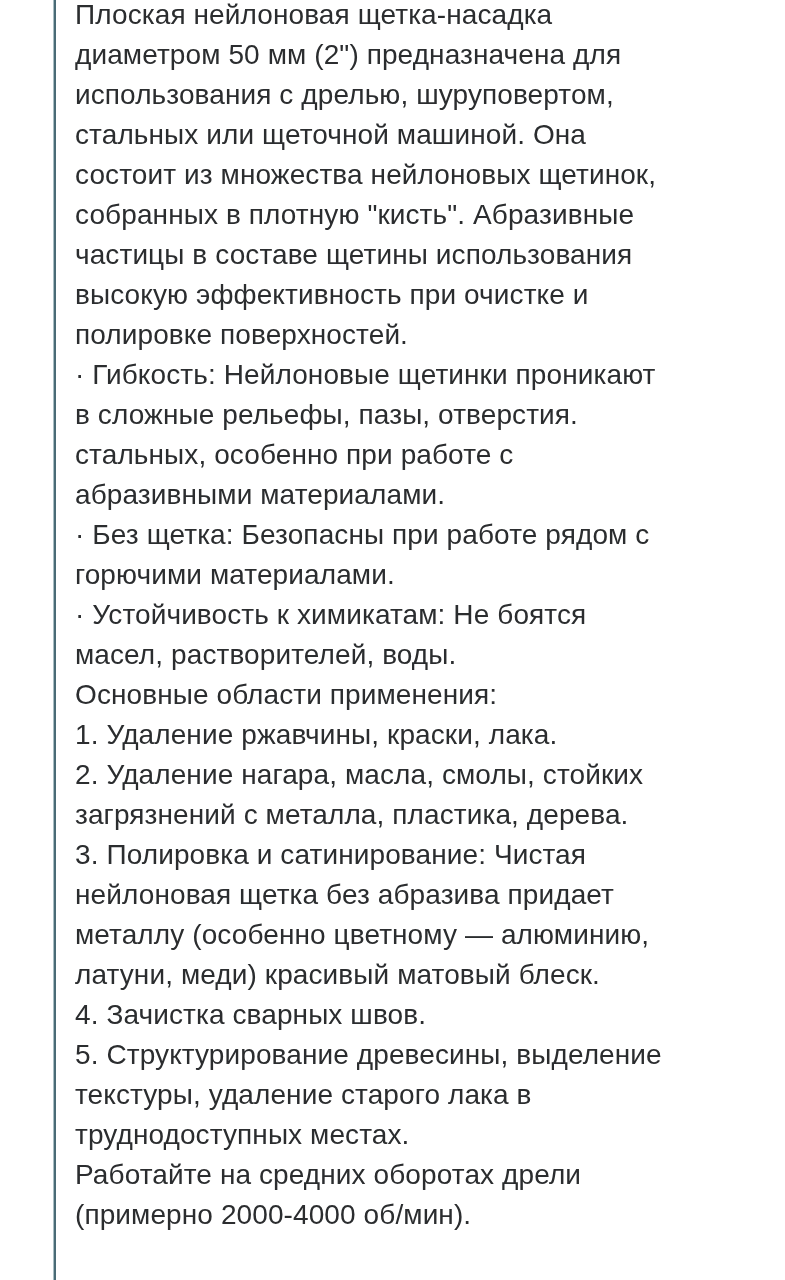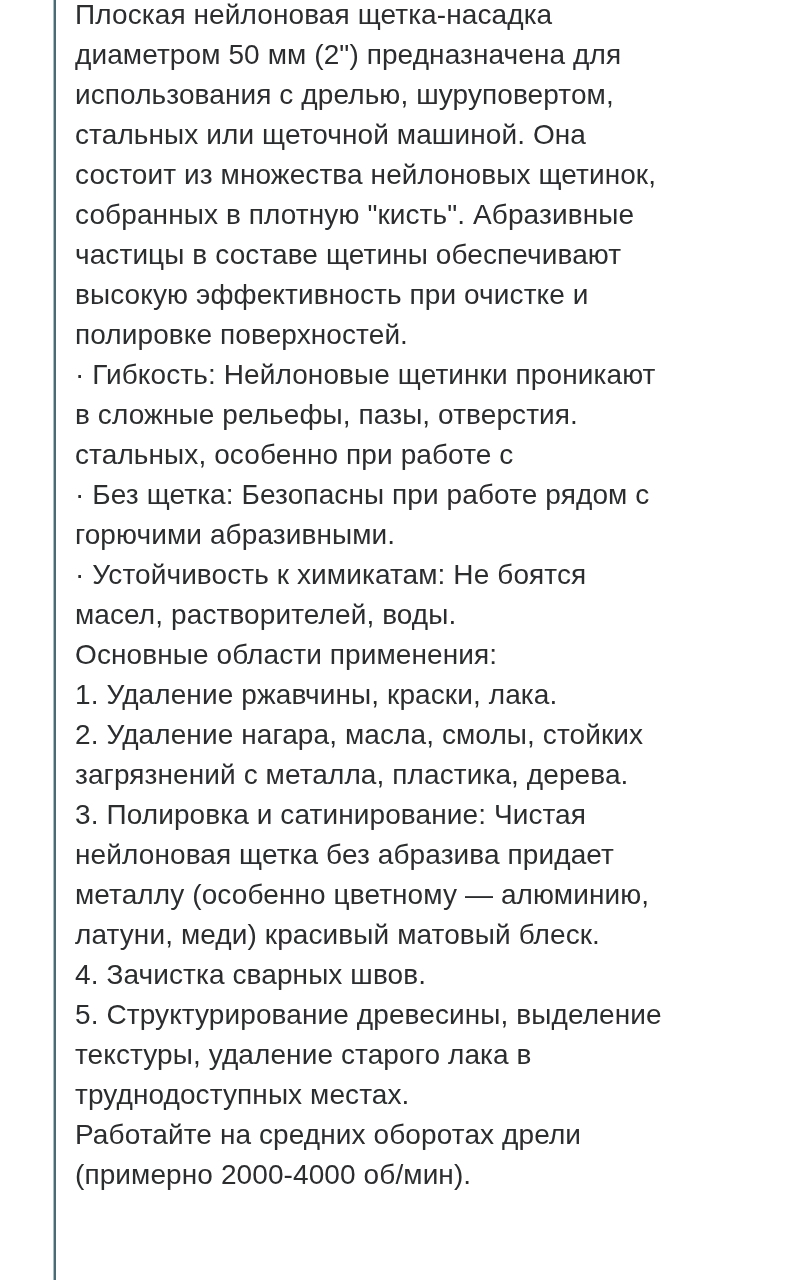--- a/index.html
+++ b/index.html
@@ -44,28 +44,29 @@
 
 <div class="page" style="--bg-color: #ffffff; --text-color: #2b2d2f; --divider-color: #4a6b76;">
   <div class="vline"></div>
   <div class="text-block" id="description-lines">
       <div class="line">Плоская нейлоновая щетка-насадка</div>
       <div class="line">диаметром 50 мм (2") предназначена для</div>
       <div class="line">использования с дрелью, шуруповертом,</div>
       <div class="line">стальных или щеточной машиной. Она</div>
       <div class="line">состоит из множества нейлоновых щетинок,</div>
       <div class="line">собранных в плотную "кисть". Абразивные</div>
-      <div class="line">частицы в составе щетины обеспечивают</div>
+      <div class="line">частицы в составе щетины использования</div>
       <div class="line">высокую эффективность при очистке и</div>
       <div class="line">полировке поверхностей.</div>
       <div class="line">· Гибкость: Нейлоновые щетинки проникают</div>
       <div class="line">в сложные рельефы, пазы, отверстия.</div>
       <div class="line">стальных, особенно при работе с</div>
+      <div class="line">абразивными материалами.</div>
       <div class="line">· Без щетка: Безопасны при работе рядом с</div>
-      <div class="line">горючими абразивными.</div>
+      <div class="line">горючими материалами.</div>
       <div class="line">· Устойчивость к химикатам: Не боятся</div>
       <div class="line">масел, растворителей, воды.</div>
       <div class="line">Основные области применения:</div>
       <div class="line">1. Удаление ржавчины, краски, лака.</div>
       <div class="line">2. Удаление нагара, масла, смолы, стойких</div>
       <div class="line">загрязнений с металла, пластика, дерева.</div>
       <div class="line">3. Полировка и сатинирование: Чистая</div>
       <div class="line">нейлоновая щетка без абразива придает</div>
       <div class="line">металлу (особенно цветному — алюминию,</div>
       <div class="line">латуни, меди) красивый матовый блеск.</div>

